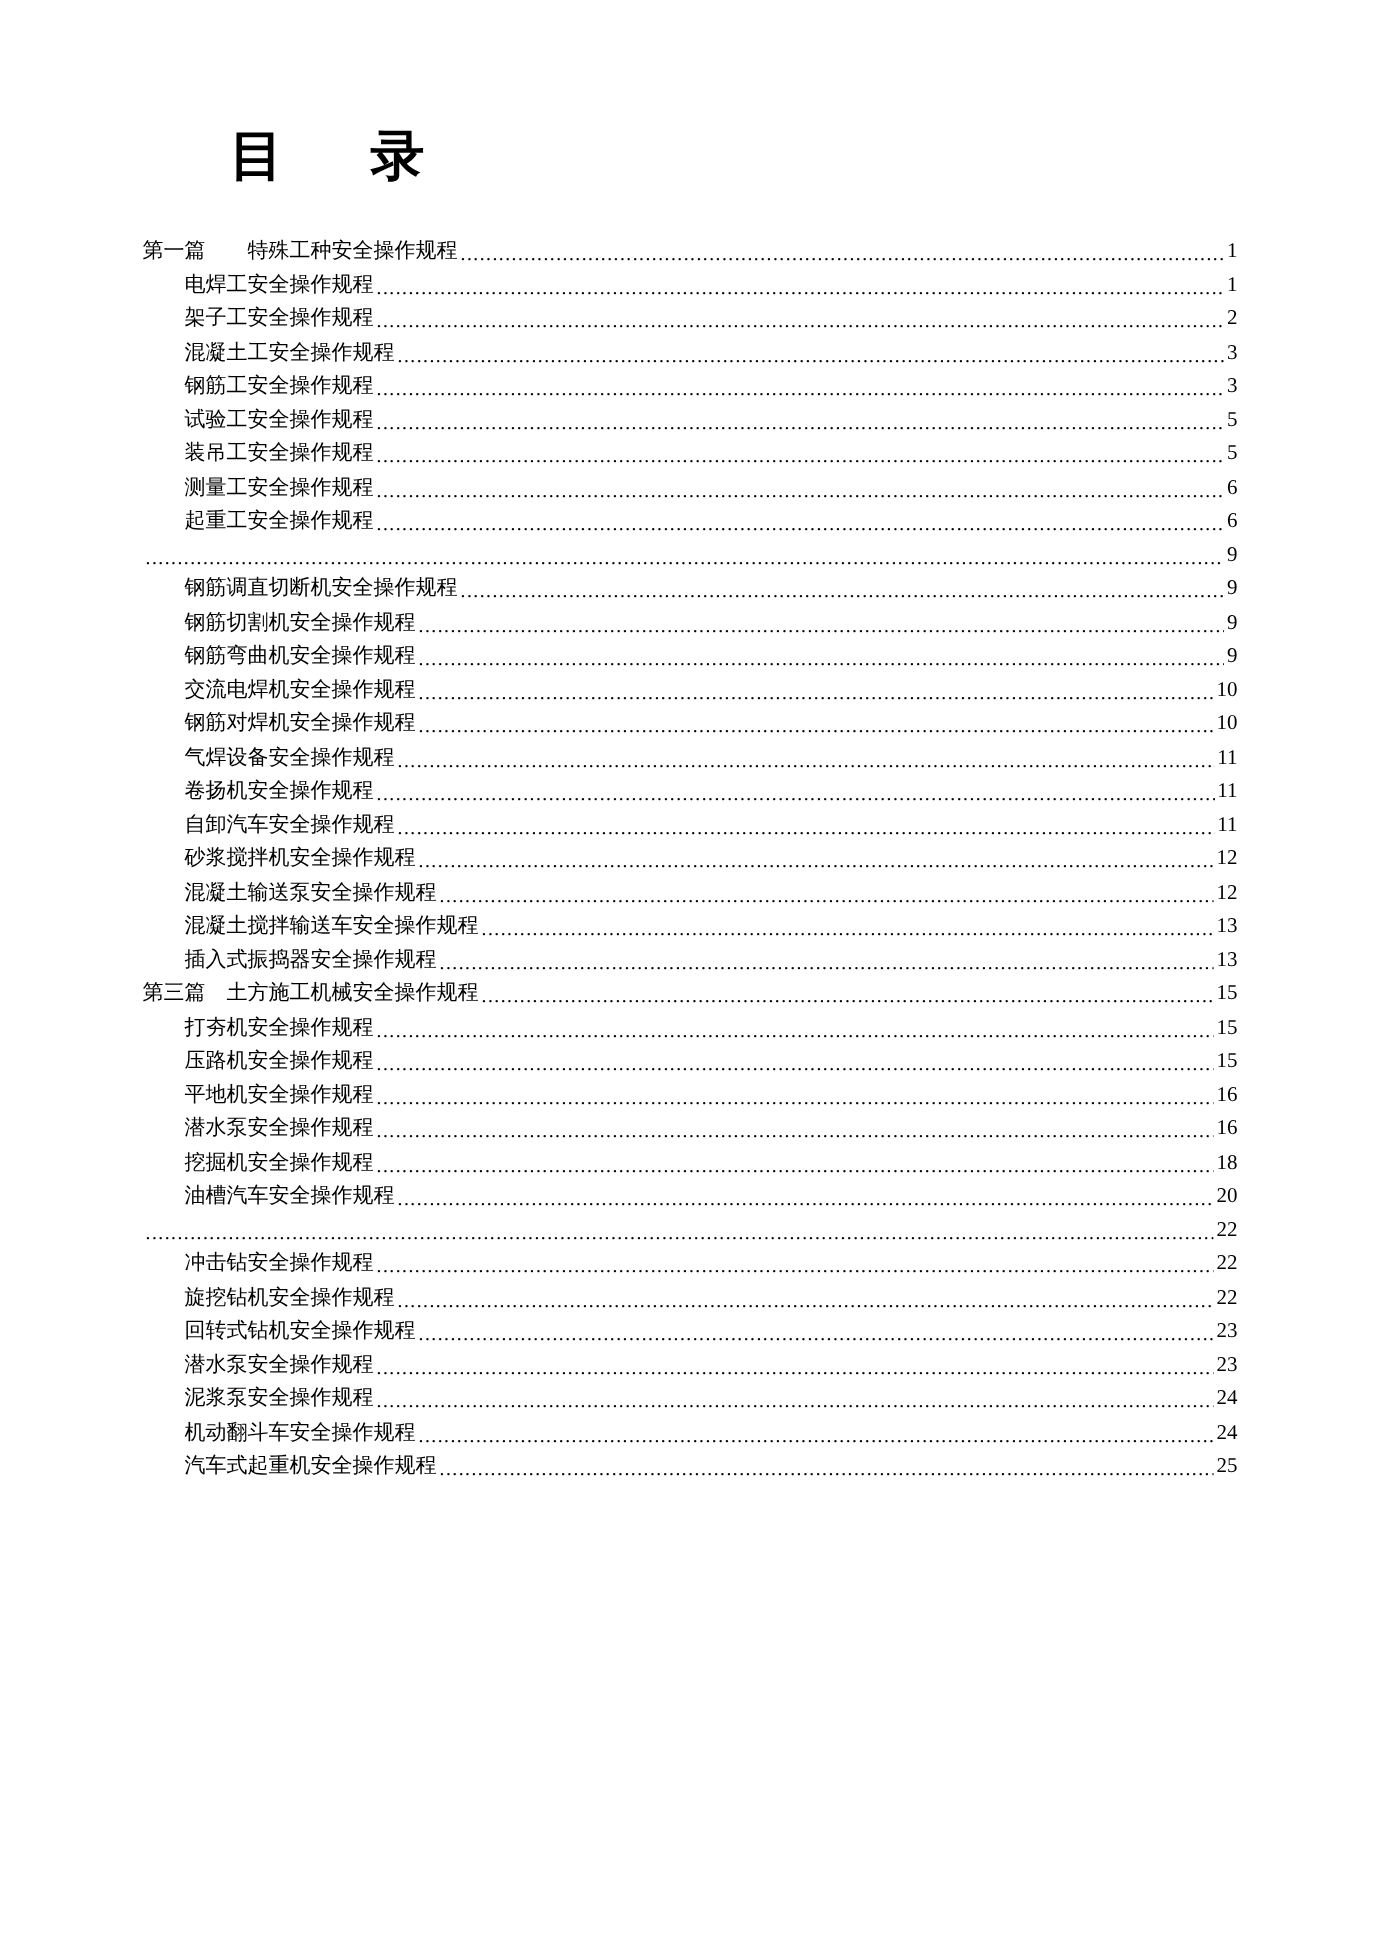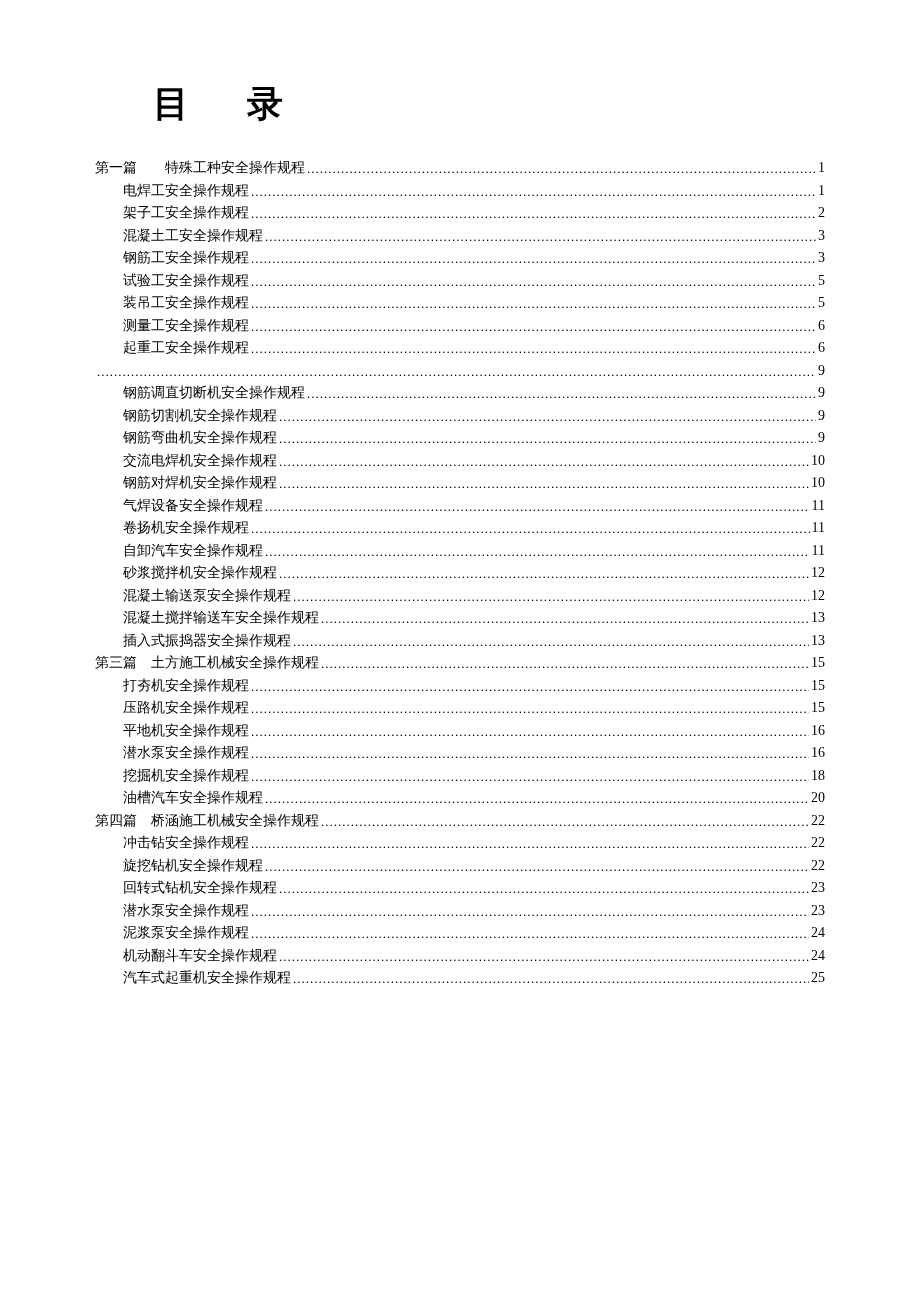--- a/index.html
+++ b/index.html
@@ -203,21 +203,20 @@
       <span class="toc-label">挖掘机安全操作规程</span>
       <span class="toc-dots"></span>
       <span class="toc-page">18</span>
     </div>
     <div class="toc-line level-2">
       <span class="toc-label">油槽汽车安全操作规程</span>
       <span class="toc-dots"></span>
       <span class="toc-page">20</span>
     </div>
     <div class="toc-line level-1">
-      <span class="toc-label">第四篇　桥涵施工机械安全操作规程</span>
       <span class="toc-dots"></span>
       <span class="toc-page">22</span>
     </div>
     <div class="toc-line level-2">
       <span class="toc-label">冲击钻安全操作规程</span>
       <span class="toc-dots"></span>
       <span class="toc-page">22</span>
     </div>
     <div class="toc-line level-2">
       <span class="toc-label">旋挖钻机安全操作规程</span>

